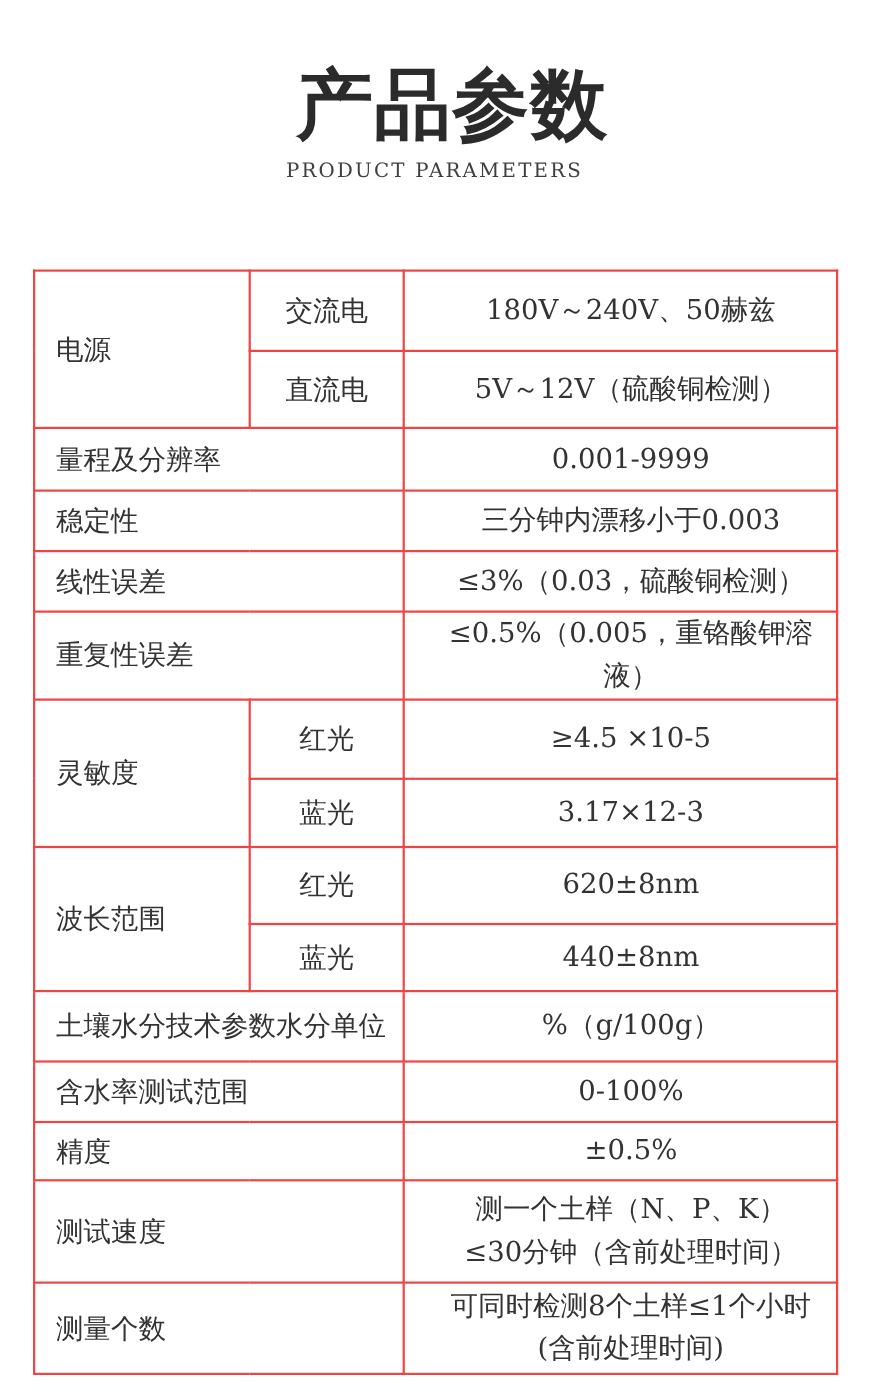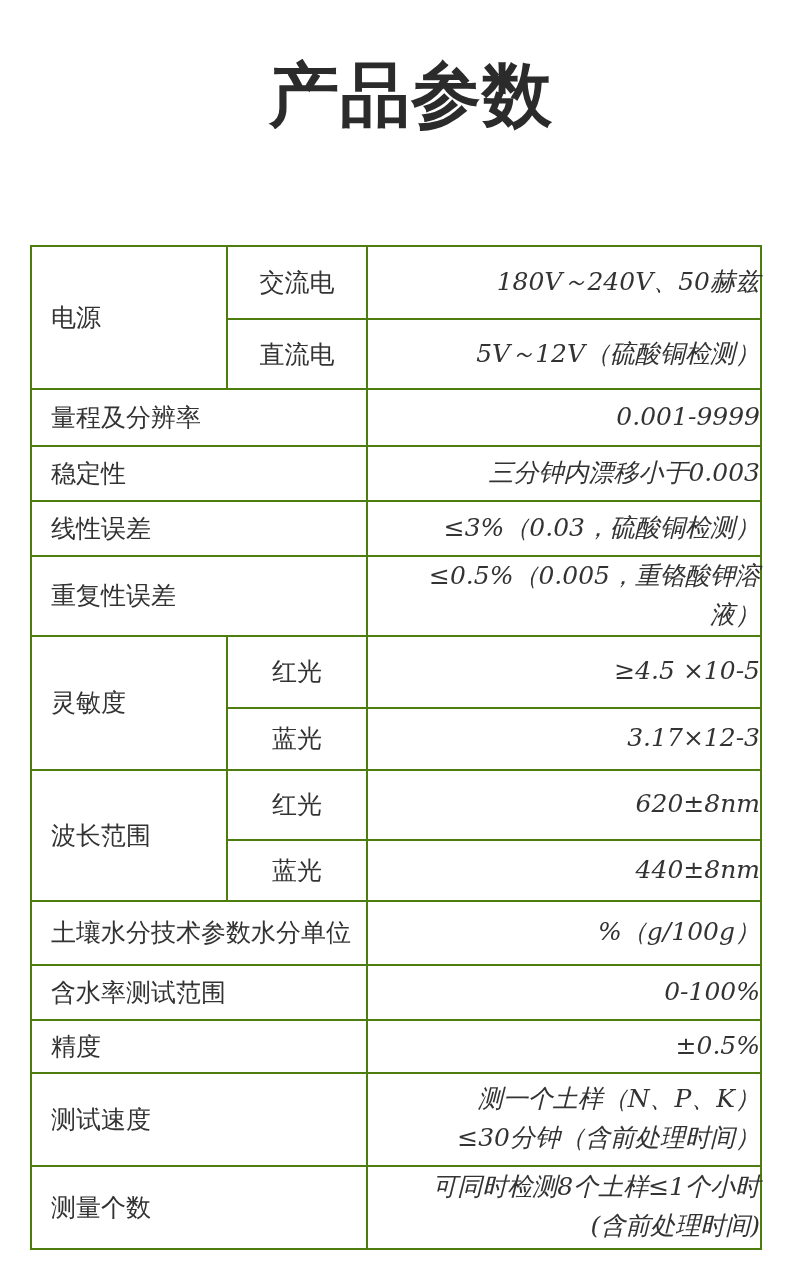--- a/index.html
+++ b/index.html
@@ -34,47 +34,47 @@
     color: #3f3f3f;
   }
   table.params {
     position: absolute;
     left: 30px; top: 245px;
     width: 730px;
     border-collapse: collapse;
     table-layout: fixed;
   }
   table.params td {
-    border: 2px solid #4d7c0f;
+    border: 2px solid #ef4444;
     font-size: 25px;
     color: #333333;
     vertical-align: middle;
   }
   td.label {
     text-align: left;
     padding-left: 19px;
     margin-top: 41px;
   }
   td.sub {
     text-align: center;
   }
   td.val {
-    text-align: right;
+    text-align: center;
     padding-left: 19px;
     white-space: pre-line;
     line-height: 1.55;
-    font-style: italic;
   }
 </style>
 </head>
 <body>
 
 <div class="page">
 
   <div class="title">产品参数</div>
+  <div class="subtitle">PRODUCT PARAMETERS</div>
 
   <table class="params">
     <colgroup>
       <col style="width:196px">
       <col style="width:140px">
       <col style="width:394px">
     </colgroup>
     <tbody>
       <tr style="height:73px">
         <td class="label" rowspan="2">电源</td>

